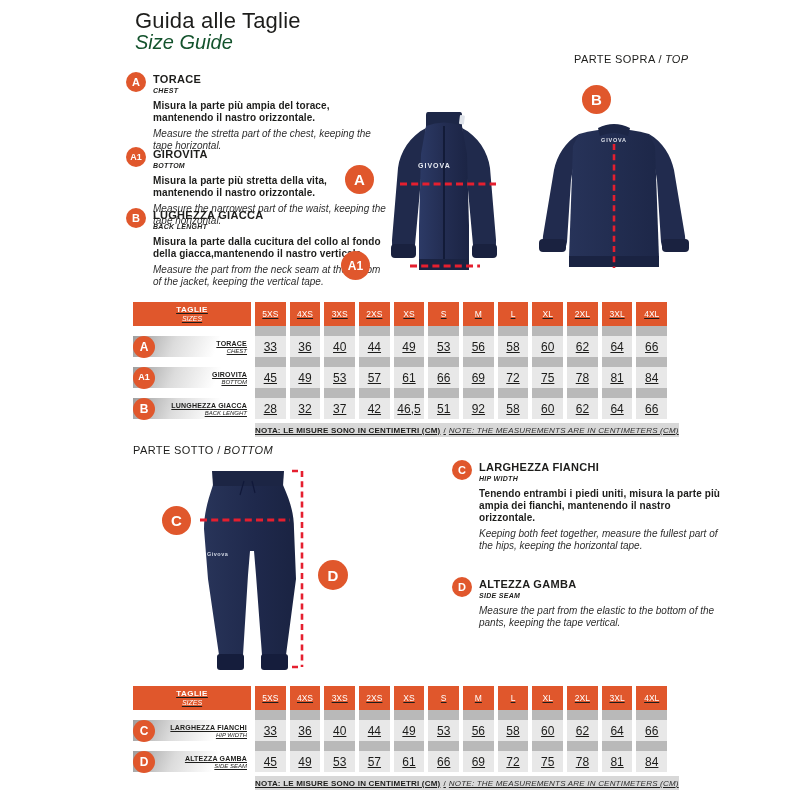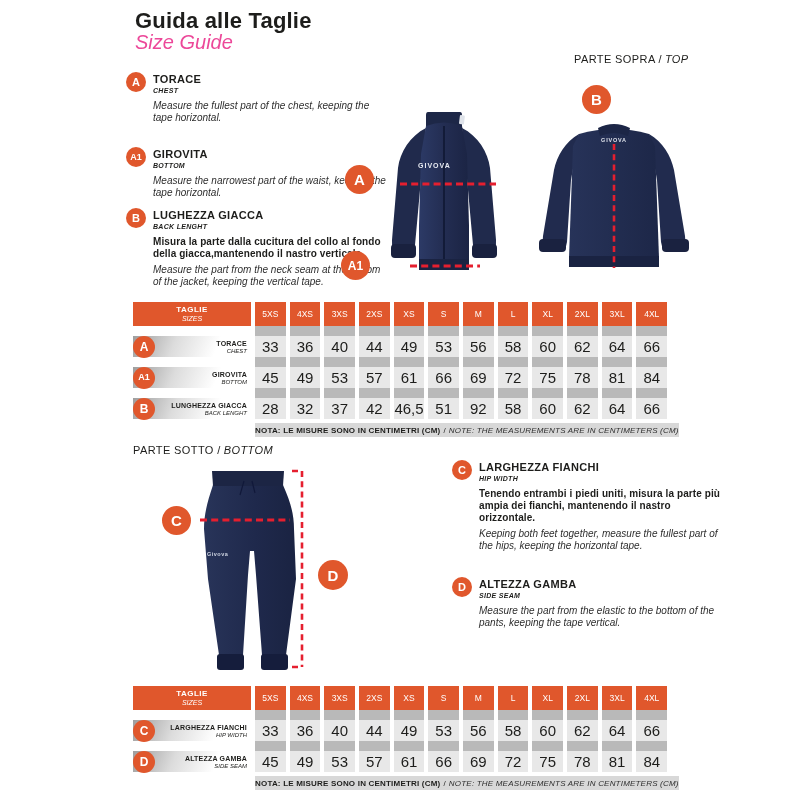--- a/index.html
+++ b/index.html
@@ -3,22 +3,22 @@
 <meta charset="utf-8">
 <style>
   html,body { margin:0; padding:0; background:#ffffff; }
   .page {
     position:relative; width:800px; height:800px; background:#ffffff;
     font-family:"Liberation Sans", sans-serif; color:#1d1d1b; overflow:hidden;
   }
   :root { --orange:#E0572C; --red:#E51F2F; }
 
   
-  .title    { position:absolute; left:135px; top:8px;  font-size:22px; font-weight:bold; letter-spacing:.2px; }
-  .subtitle { position:absolute; left:135px; top:31px; font-size:20px; font-style:italic; color:#ec4899; }
+  .title    { position:absolute; left:135px; top:8px;  font-size:22px; font-weight:normal; letter-spacing:.2px; }
+  .subtitle { position:absolute; left:135px; top:31px; font-size:20px; font-style:italic; color:#14532d; }
 
   
   .badge {
     background:var(--orange); color:#fff; border-radius:50%;
     display:flex; align-items:center; justify-content:center;
     font-weight:bold; line-height:1; flex:none;
   }
   .badge-sm  { width:20px; height:20px; font-size:11px; }
   .badge-sm.two { font-size:9px; }
   .badge-img { position:absolute; width:29px; height:29px; font-size:15px; z-index:5; }
@@ -36,41 +36,41 @@
   .ms-desc-en { font-size:10px; font-style:italic; line-height:1.2; color:#2e2e2e; }
 
   
   .part-label { position:absolute; font-size:11px; letter-spacing:.4px; white-space:nowrap; }
   .part-label .en { font-style:italic; margin-left:3px; }
 
   
   .fig { position:absolute; }
 
   
-  .size-table { position:absolute; left:133px; width:534px; }
+  .size-table { position:absolute; left:133px; width:534px;text-decoration:underline; }
   .st-row        { display:flex; gap:4px; }
   .st-head       { height:24px; }
   .st-head-label { width:118px; flex:none; background:var(--orange); color:#fff;
                    display:flex; flex-direction:column; align-items:center; justify-content:center; line-height:1; }
   .st-hl1        { font-size:8px; font-weight:bold; letter-spacing:.5px; }
   .st-hl2        { font-size:7px; font-style:italic; margin-top:1px; }
   .st-size       { flex:1; background:var(--orange); color:#fff;
                    display:flex; align-items:center; justify-content:center; font-size:8.5px; }
   .st-strip      { height:10px; }
   .st-strip-label{ width:118px; flex:none; }
   .st-strip-cell { flex:1; background:#B9B9B9; }
   .st-vrow       { height:21px; }
   .st-rowlabel   { width:118px; flex:none; position:relative;
                    background:linear-gradient(112deg,#9e9e9e 0%,#dcdcdc 35%,#ffffff 70%);
                    display:flex; align-items:center; justify-content:flex-end; }
   .st-labwrap    { text-align:right; padding-right:4px; line-height:1; }
   .st-lt         { font-size:7px; font-weight:bold; letter-spacing:.2px; }
   .st-ls         { font-size:6px; font-style:italic; margin-top:1px; }
   .st-val        { flex:1; background:#E8E8E8; display:flex; align-items:center;
-                   justify-content:center; font-size:15px; }
+                   justify-content:center; font-size:12px; }
   .st-spacer     { height:4px; }
   .st-noterow    { height:14px; }
   .st-notebar    { flex:1; background:#D8D8D8; display:flex; align-items:center; justify-content:flex-end;
                    font-size:8px; letter-spacing:.2px; white-space:nowrap; }
   .st-note-it    { font-weight:bold; }
   .st-note-sep   { margin:0 3px; }
   .st-note-en    { font-style:italic; color:#2e2e2e; }
 </style>
 </head>
 <body>
@@ -78,29 +78,31 @@
 <div class="page">
 
   <div class="title">Guida alle Taglie</div>
   <div class="subtitle">Size Guide</div>
 
   <div class="measure-section" style="left:126px; top:72px; width:262px;">
     <div class="badge badge-sm">A</div>
     <div class="ms-text" style="width:235px;">
       <div class="ms-title">TORACE</div>
       <div class="ms-sub">CHEST</div>
-      <div class="ms-desc-en">Measure the fullest part of the chest, keeping the tape horizontal.</div>
+      <div class="ms-desc-it">Misura la parte più ampia del torace, mantenendo il nastro orizzontale.</div>
+      <div class="ms-desc-en">Measure the stretta part of the chest, keeping the tape horizontal.</div>
     </div>
   </div>
 
   <div class="measure-section" style="left:126px; top:147px; width:262px;">
     <div class="badge badge-sm two">A1</div>
     <div class="ms-text" style="width:235px;">
       <div class="ms-title">GIROVITA</div>
       <div class="ms-sub">BOTTOM</div>
+      <div class="ms-desc-it">Misura la parte più stretta della vita, mantenendo il nastro orizzontale.</div>
       <div class="ms-desc-en">Measure the narrowest part of the waist, keeping the tape horizontal.</div>
     </div>
   </div>
 
   <div class="measure-section" style="left:126px; top:208px; width:262px;">
     <div class="badge badge-sm">B</div>
     <div class="ms-text" style="width:235px;">
       <div class="ms-title">LUGHEZZA GIACCA</div>
       <div class="ms-sub">BACK LENGHT</div>
       <div class="ms-desc-it">Misura la parte dalla cucitura del collo al fondo della giacca,mantenendo il nastro verticale.</div>

